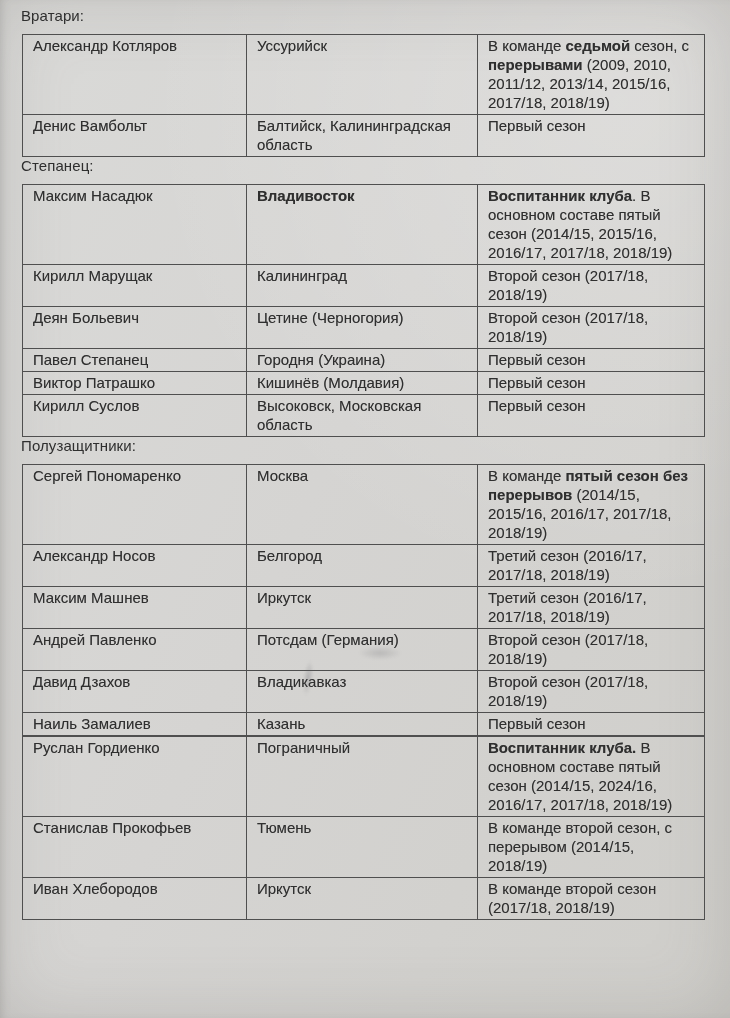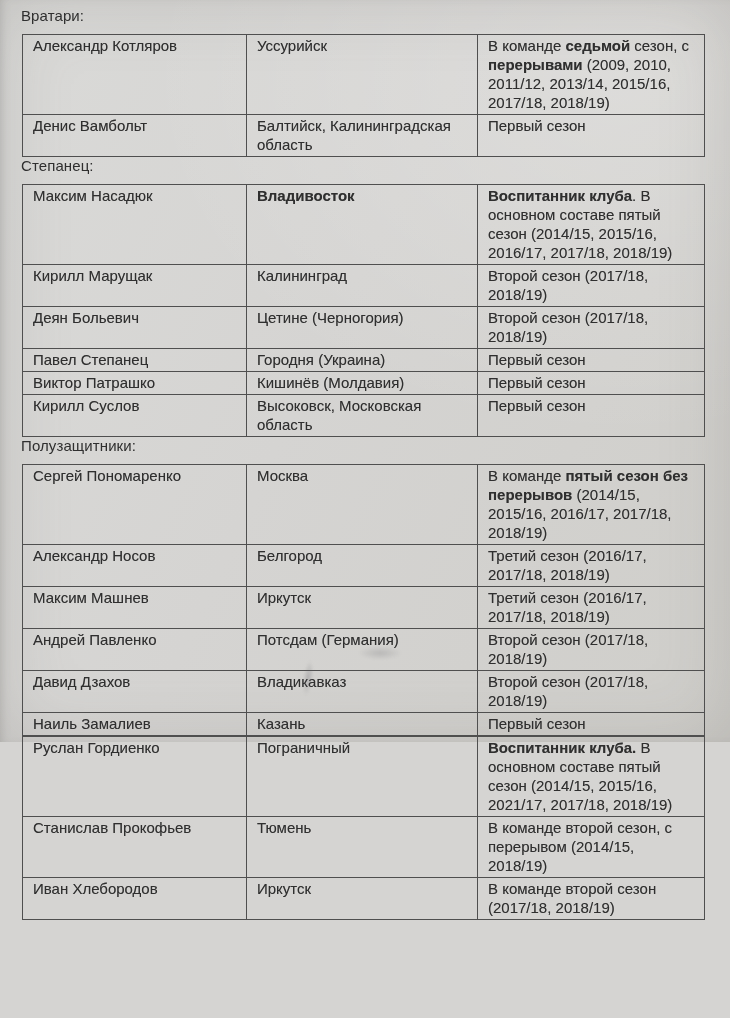--- a/index.html
+++ b/index.html
@@ -7,21 +7,21 @@
   body {
     width: 730px;
     height: 1018px;
     font-family: "Liberation Sans", "DejaVu Sans", sans-serif;
     background: var(--paper, #d5d4d2);
     overflow: hidden;
   }
   .page {
     position: relative;
     width: 730px;
-    height: 742px;
+    height: 1018px;
     padding-top: 7px;
     background:
       radial-gradient(120% 90% at 85% 10%, rgba(255,255,255,0.22) 0%, rgba(255,255,255,0) 55%),
       linear-gradient(115deg, #dadad8 0%, #d5d4d2 45%, #cfceca 100%);
     box-shadow: inset 0 0 70px rgba(108,106,102,0.22), inset 6px 0 10px -5px rgba(105,103,100,0.28);
   }
   .section-title {
     margin: 0 0 9px 21px;
     font-size: 15px;
     line-height: 18px;
@@ -182,21 +182,21 @@
     <table class="roster">
       <colgroup>
           <col class="c1">
           <col class="c2">
           <col class="c3">
         </colgroup>
       <tbody>
           <tr>
             <td><span>Руслан Гордиенко</span></td>
             <td><span>Пограничный</span></td>
-            <td><span class="b">Воспитанник клуба.</span><span> В основном составе пятый сезон (2014/15, 2015/16, 2021/17, 2017/18, 2018/19)</span></td>
+            <td><span class="b">Воспитанник клуба.</span><span> В основном составе пятый сезон (2014/15, 2024/16, 2016/17, 2017/18, 2018/19)</span></td>
           </tr>
           <tr>
             <td><span>Станислав Прокофьев</span></td>
             <td><span>Тюмень</span></td>
             <td><span>В команде второй сезон, с перерывом (2014/15, 2018/19)</span></td>
           </tr>
           <tr>
             <td><span>Иван Хлебородов</span></td>
             <td><span>Иркутск</span></td>
             <td><span>В команде второй сезон (2017/18, 2018/19)</span></td>

